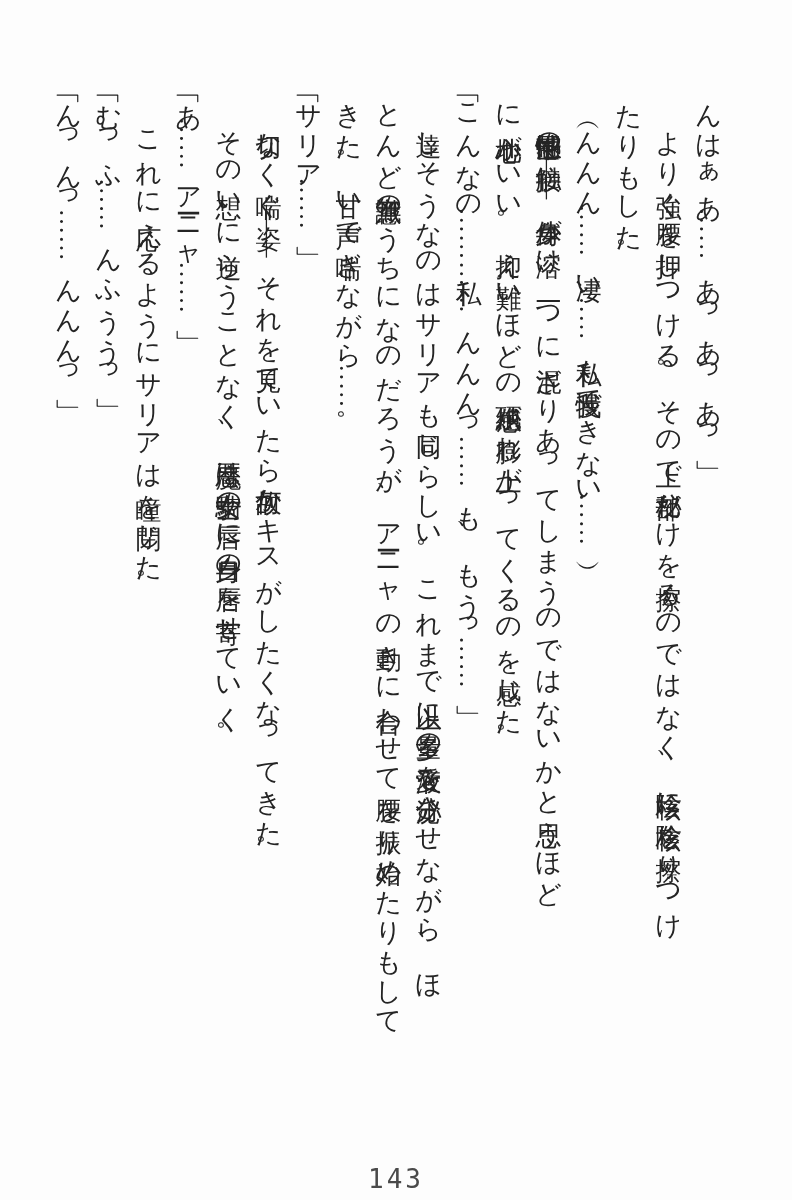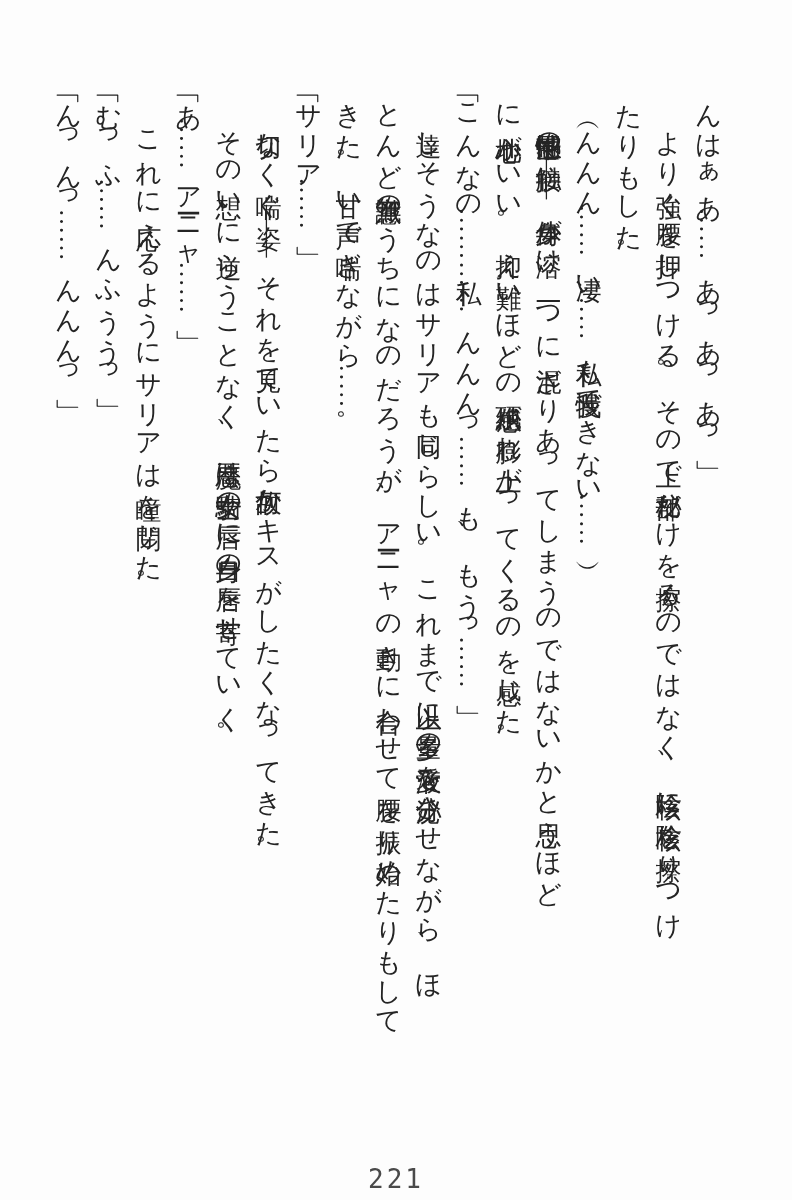--- a/index.html
+++ b/index.html
@@ -66,14 +66,14 @@
       <p class="text-line">とんど無意識のうちになのだろうが、アーニャの動きに合わせて腰を振り始めたりもして</p>
       <p class="text-line">きた。甘い声で喘ぎながら……。</p>
       <p class="text-line">「サリア……」</p>
       <p class="text-line indent">切なく喘ぐ姿――それを見ていたら何故かキスがしたくなってきた。</p>
       <p class="text-line indent">その想いに逆らうことなく、悪魔は女騎士の唇に自身の唇を寄せていく。</p>
       <p class="text-line">「あ……アーニャ……」</p>
       <p class="text-line indent">これに応えるようにサリアは瞳を閉じた。</p>
       <p class="text-line">「むっふ……んふううっ」</p>
       <p class="text-line">「んっんっ……んんんっ」</p>
     </div>
-  <div class="page-number">221</div>
+  <div class="page-number">143</div>
 </div>
 
 </body></html>

